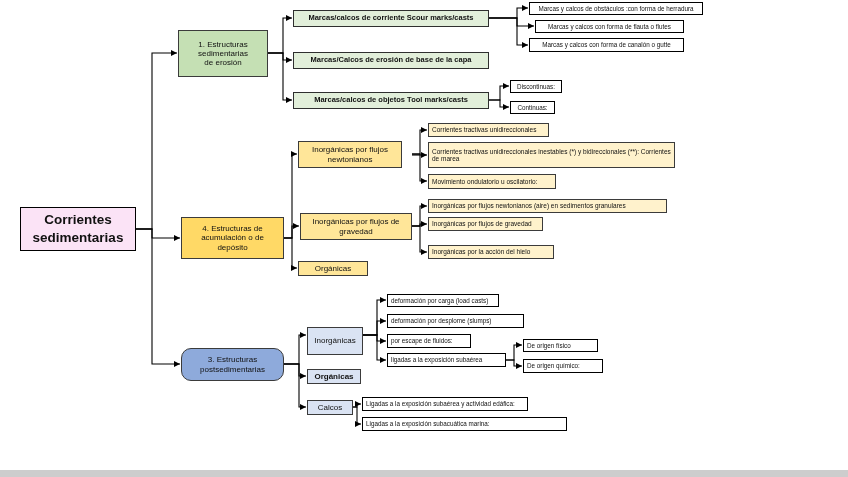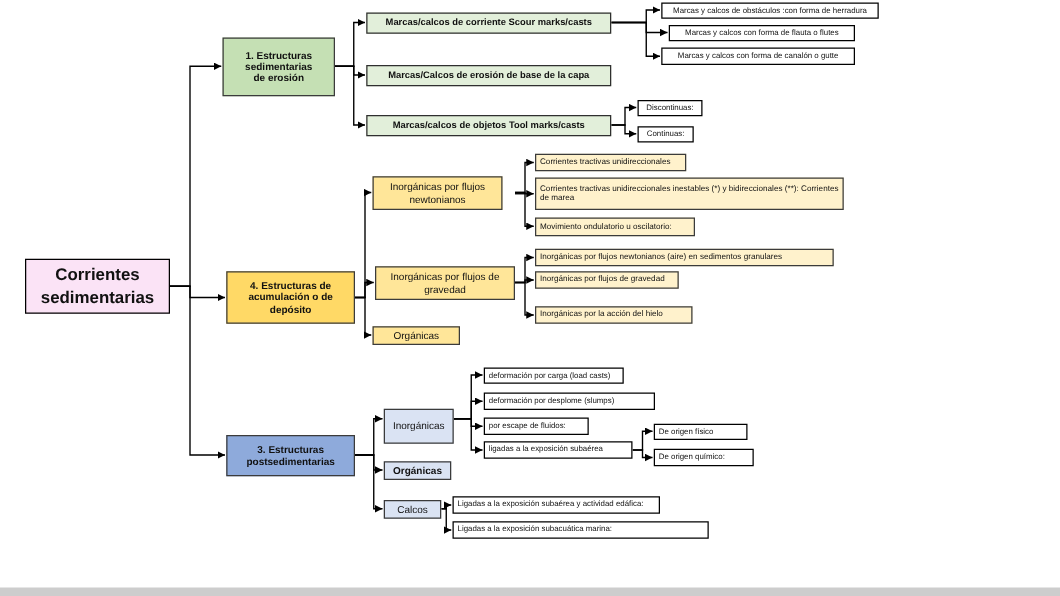--- a/index.html
+++ b/index.html
@@ -6,21 +6,21 @@
   #canvas{
     position:relative;width:848px;height:477px;background:#ffffff;overflow:hidden;
     font-family:"Liberation Sans",sans-serif;color:#111;
   }
   #wires{position:absolute;left:0;top:0;pointer-events:none;}
   .box{
     position:absolute;box-sizing:border-box;display:flex;align-items:center;justify-content:center;
     text-align:center;line-height:1.15;background:#fff;border:1px solid #000;color:#111;
   }
   .root{background:var(--root-fill);border:1.6px solid #000;font-weight:bold;font-size:13.5px;line-height:1.3;}
-  .lvl1{border:1.3px solid #3b3b3b;font-weight:bold;font-size:8px;padding:1px 15px;}
+  .lvl1{border:1.3px solid #3b3b3b;font-weight:normal;font-size:8px;padding:1px 15px;}
   .n1{background:var(--level1-erosion-fill);}
   .n2{background:var(--level1-deposito-fill);}
   .n3{background:var(--level1-postsed-fill);}
   .green{background:var(--erosion-child-fill);border:1px solid #2f2f2f;font-weight:bold;font-size:7.5px;white-space:nowrap;}
   .ymid{background:var(--deposito-child-fill);border:1.2px solid #3b3b3b;font-size:8px;padding:1px 2px;}
   .yleaf{background:var(--deposito-leaf-fill);border:1px solid #3b3b3b;font-size:6.5px;justify-content:flex-start;text-align:left;padding:1px 3px;}
   .blue{background:var(--postsed-child-fill);border:1.1px solid #3b3b3b;font-size:8px;}
   .bold{font-weight:bold;}
   .white{background:#ffffff;border:0.9px solid #000;font-size:6.3px;}
   .left{justify-content:flex-start;text-align:left;padding:1px 3px;}
@@ -80,21 +80,21 @@
 
       <polyline points="353,407 357,407 357,404 361,404" marker-end="url(#arr)"></polyline>
       <polyline points="353,407 357,407 357,424 361,424" marker-end="url(#arr)"></polyline>
     </g>
   </svg>
 
   <div class="box root" style="left:20px;top:207px;width:116px;height:44px;">Corrientes sedimentarias</div>
 
   <div class="box lvl1 n1" style="left:178px;top:30px;width:90px;height:47px;">1. Estructuras sedimentarias de erosión</div>
   <div class="box lvl1 n2" style="left:181px;top:217px;width:103px;height:42px;">4. Estructuras de acumulación o de depósito</div>
-  <div class="box lvl1 n3" style="left:181px;top:348px;width:103px;height:33px;">3. Estructuras postsedimentarias</div>
+  <div class="box lvl1 n3" style="left:181px;top:348px;width:103px;height:33px;border-radius:10px;">3. Estructuras postsedimentarias</div>
 
   <div class="box green" style="left:293px;top:10px;width:196px;height:17px;">Marcas/calcos de corriente Scour marks/casts</div>
   <div class="box green" style="left:293px;top:52px;width:196px;height:17px;">Marcas/Calcos de erosión de base de la capa</div>
   <div class="box green" style="left:293px;top:92px;width:196px;height:17px;">Marcas/calcos de objetos Tool marks/casts</div>
 
   <div class="box white nowrap" style="left:529px;top:2px;width:174px;height:13px;">Marcas y calcos de obstáculos :con forma de herradura</div>
   <div class="box white nowrap" style="left:535px;top:20px;width:149px;height:13px;">Marcas y calcos con forma de flauta o flutes</div>
   <div class="box white nowrap" style="left:529px;top:38px;width:155px;height:14px;">Marcas y calcos con forma de canalón o gutte</div>
 
   <div class="box white nowrap" style="left:510px;top:80px;width:52px;height:13px;">Discontinuas:</div>

